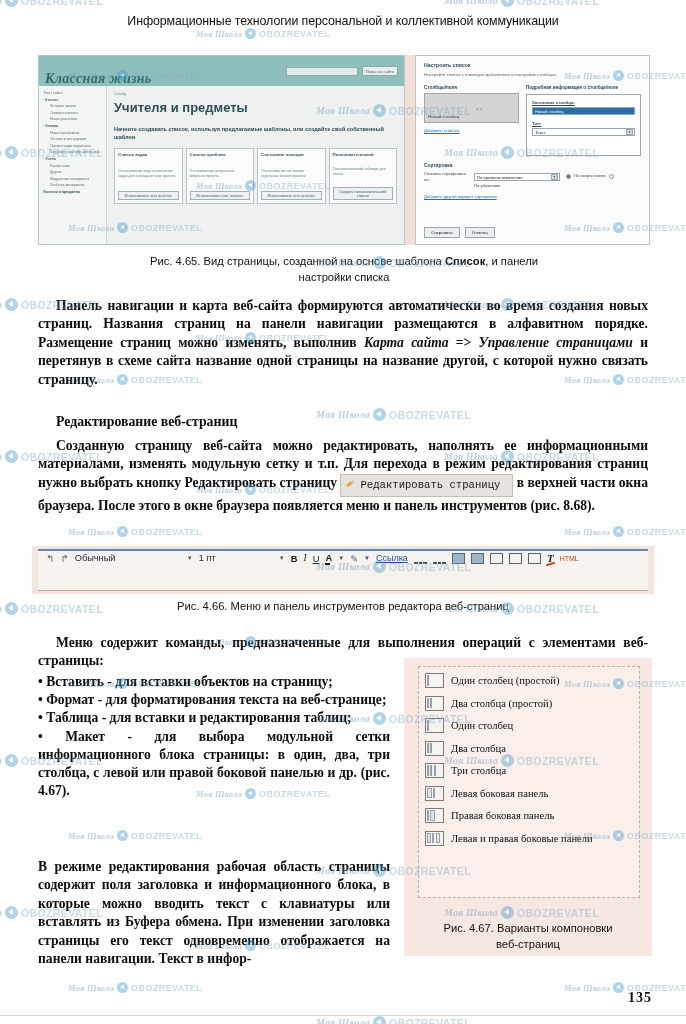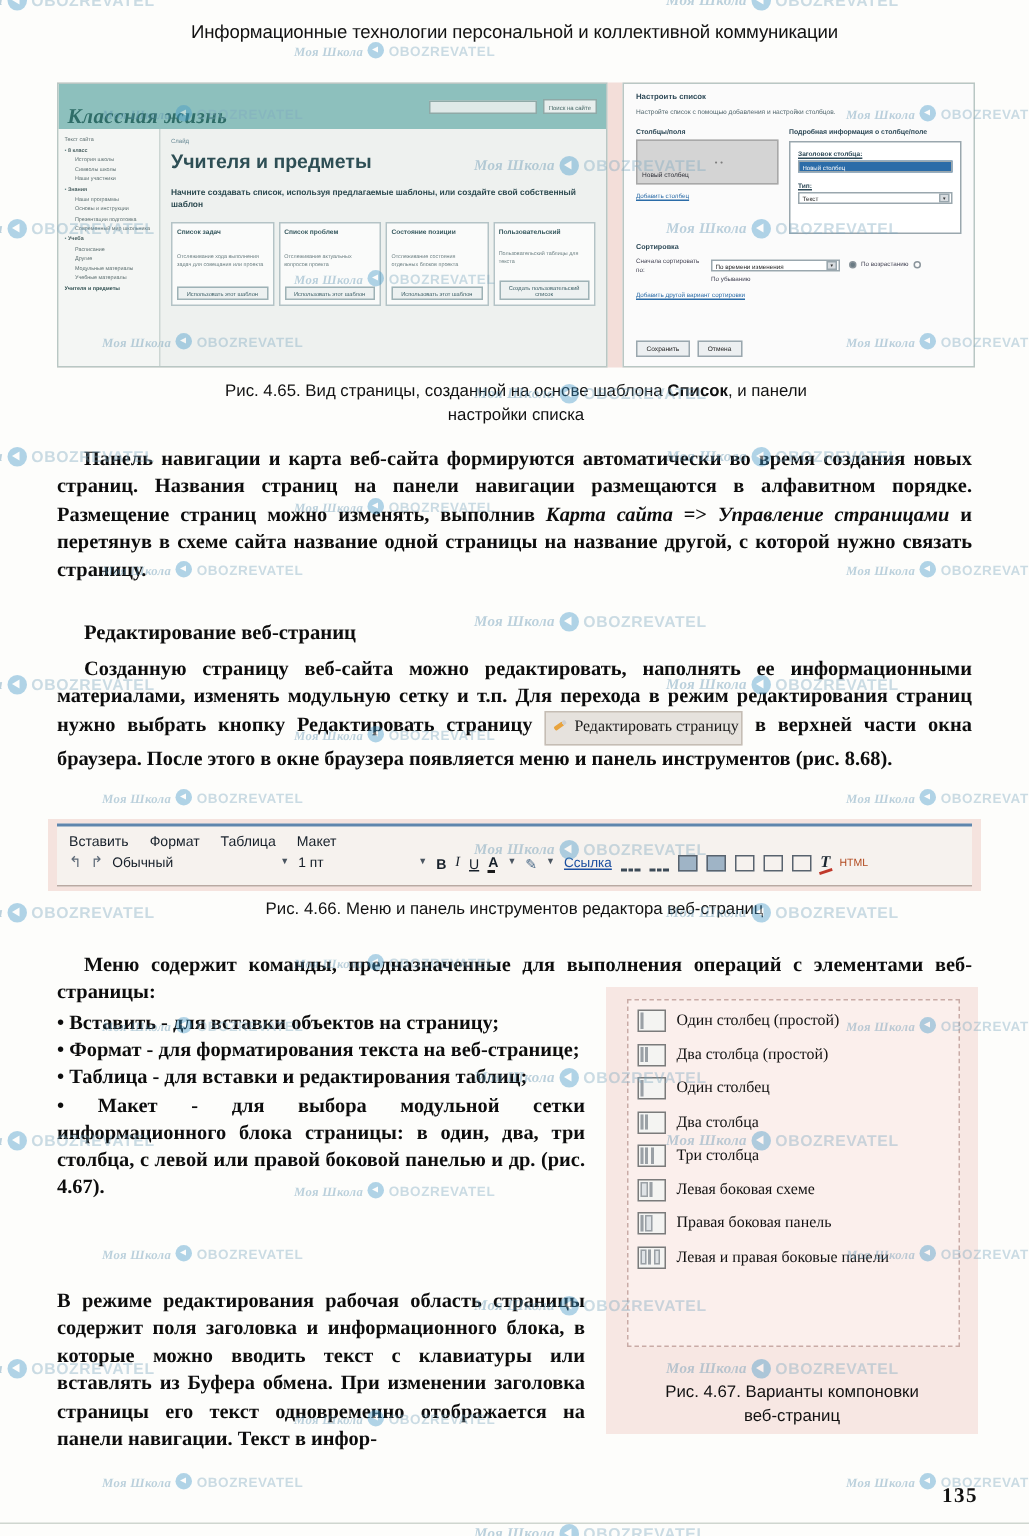--- a/index.html
+++ b/index.html
@@ -138,22 +138,22 @@
     text-align:justify; text-align-last:left; z-index:5;
   }
   .para .ind { display:inline-block; width:18px; }
   .para i { font-style:italic; }
   .sec-head {
     position:absolute; font-family:"Liberation Serif", serif; font-weight:bold;
     font-size:13.8px; color:#0d0d0d; z-index:5;
   }
   .edit-btn {
     display:inline-flex; align-items:center; gap:4px; vertical-align:-4px;
-    background:#e6e2dd; border:1px solid #c5bdb4; padding:1px 2px 1px 4px;
-    font-family:Liberation Serif, serif; font-weight:normal; font-size:10.6px; color:#1a1a1a;
+    background:#e6e2dd; border:1px solid #c5bdb4; padding:1px 12px 1px 4px;
+    font-family:Liberation Mono, monospace; font-weight:normal; font-size:10.6px; color:#1a1a1a;
   }
   .pencil { display:inline-block; width:11px; height:11px; position:relative; }
   .pencil::before { content:""; position:absolute; left:1px; top:2px; width:9px; height:3.2px;
       background:linear-gradient(90deg,#e8a33d 0 70%, #cfcfcf 70% 100%); transform:rotate(-35deg); border-radius:1px; }
 
   
   #fig466 { position:absolute; left:32px; top:546px; width:622px; height:48px; z-index:3; }
   .f466-bg { position:absolute; inset:0; background:#f5e3de; }
   .tb { position:absolute; left:6px; right:6px; top:3px; bottom:3px;
         background:#f6f2ee; border-top:2px solid #5f86ad; border-bottom:1px solid #b9a9a2;
@@ -335,26 +335,20 @@
   <span class="edit-btn">
     <span class="pencil"></span>
     <span>Редактировать страницу</span>
   </span>
   <span>в верхней части окна браузера. После этого в окне браузера появляется меню и панель инструментов (рис. 8.68).</span>
 </div>
 
 <div id="fig466">
   <div class="f466-bg"></div>
   <div class="tb">
-    <div class="tb-menu">
-      <span>Вставить</span>
-      <span>Формат</span>
-      <span>Таблица</span>
-      <span>Макет</span>
-    </div>
     <div class="tb-tools">
       <span class="undo">↰</span>
       <span class="redo">↱</span>
       <span class="tb-combo" style="width:118px;text-align:right;">
         <span class="v">Обычный</span>
         <span class="car" style="margin-left:auto;">▼</span>
       </span>
       <span class="tb-combo" style="width:86px;">
         <span class="v">1 пт</span>
         <span class="car" style="margin-left:auto;">▼</span>
@@ -440,21 +434,21 @@
           <span></span>
           <span></span>
         </span>
       <span class="lay-label">Три столбца</span>
     </div>
     <div class="lay-item">
       <span class="lay-ico">
           <span style="flex:0 0 5px;"></span>
           <span></span>
         </span>
-      <span class="lay-label">Левая боковая схеме</span>
+      <span class="lay-label">Левая боковая панель</span>
     </div>
     <div class="lay-item">
       <span class="lay-ico">
           <span></span>
           <span style="flex:0 0 5px;"></span>
         </span>
       <span class="lay-label">Правая боковая панель</span>
     </div>
     <div class="lay-item">
       <span class="lay-ico">

